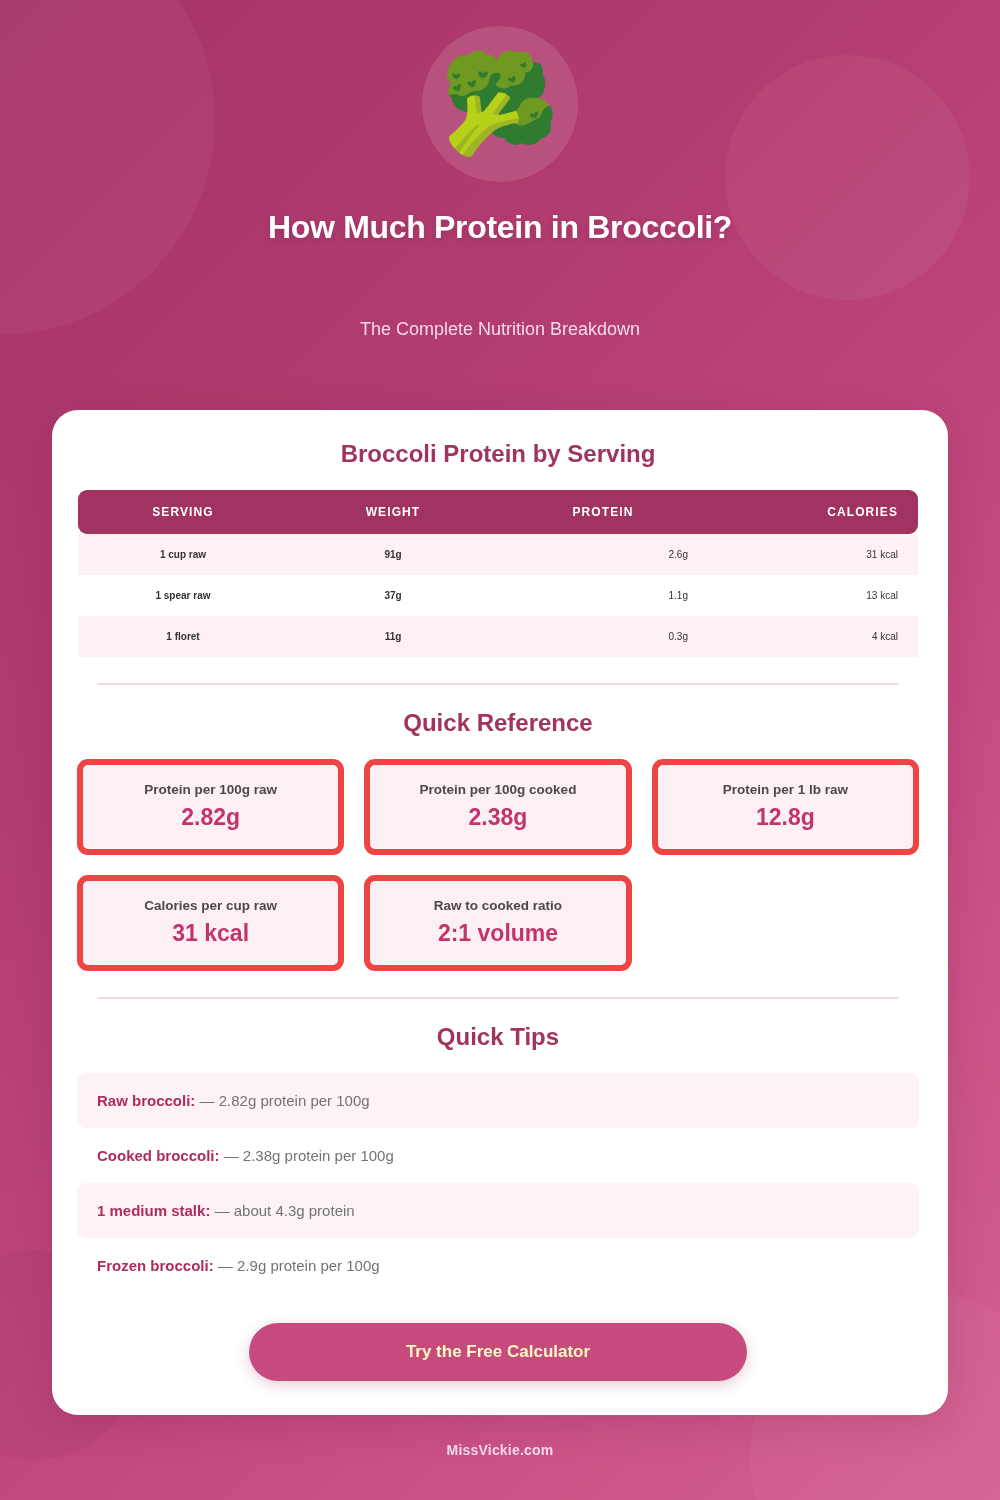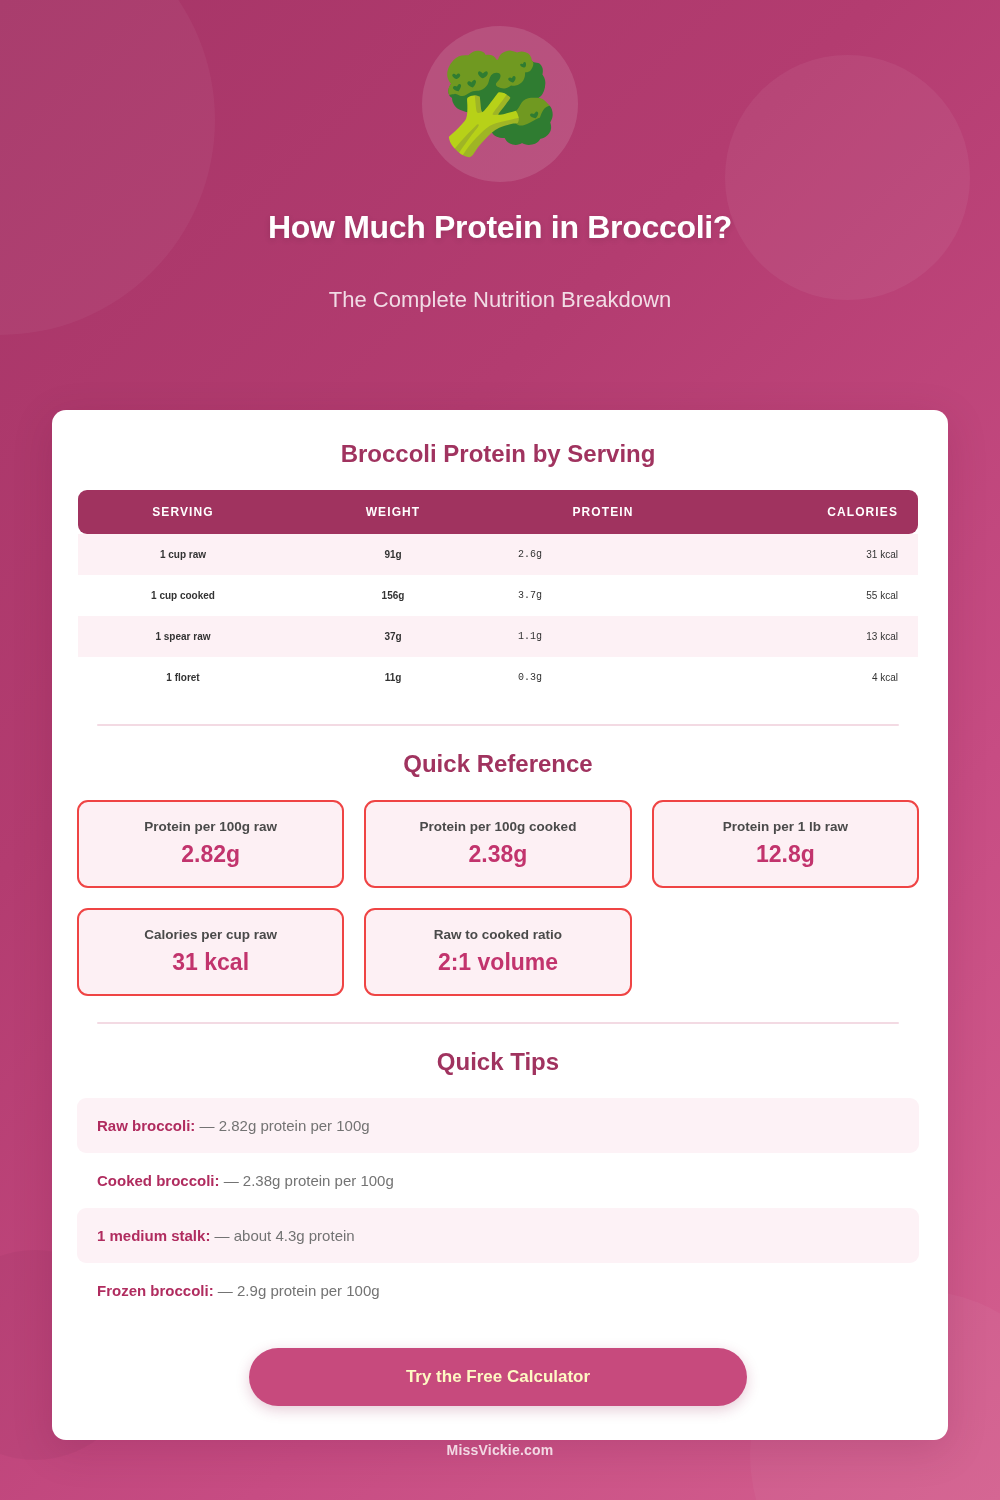--- a/index.html
+++ b/index.html
@@ -72,34 +72,34 @@
   .hero-title {
     margin-top: 26px;
     color: #ffffff;
     font-size: 32px;
     font-weight: bold;
     line-height: 1.22;
     letter-spacing: -0.3px;
     text-shadow: 0 2px 6px rgba(0,0,0,0.12);
   }
   .hero-sub {
-    margin-top: 40px;
+    margin-top: 72px;
     color: rgba(255,255,255,0.82);
-    font-size: 22px;
+    font-size: 18px;
     font-weight: normal;
   }
 
   
   .card {
     position: absolute;
     left: 52px;
     top: 410px;
     width: 896px;
     background: #ffffff;
-    border-radius: 14px;
+    border-radius: 26px;
     box-shadow: 0 10px 40px rgba(80,10,45,0.15);
     padding: 30px 28px 34px 24px;
   }
 
   .section-title {
     text-align: center;
     color: #a0335f;
     font-size: 24px;
     font-weight: bold;
     margin-bottom: 22px;
@@ -137,21 +137,21 @@
   table.nutrition tbody td {
     font-size: 10px;
     padding: 15px 20px;
     color: #333333;
   }
   table.nutrition tbody tr:nth-child(odd) { background: #fdf1f5; }
   table.nutrition tbody tr:nth-child(even) { background: #ffffff; }
 
   td.serving  { text-align: center; font-weight: bold; color: #222222; }
   td.weight   { text-align: center; font-weight: bold; color: #c2346d; }
-  td.protein  { text-align: left; color: #3d3d3d; font-family: Liberation Mono, monospace; }
+  td.protein  { text-align: right; color: #3d3d3d; }
   td.calories { text-align: right;  color: #3d3d3d; }
 
   
   .divider {
     height: 2px;
     background: #f3dae3;
     width: 802px;
     margin: 26px auto 24px auto;
     border-radius: 2px;
   }
@@ -159,21 +159,21 @@
   
   .qr-grid {
     width: 842px;
     margin: 0 auto;
     display: grid;
     grid-template-columns: repeat(3, 1fr);
     gap: 20px 20px;
   }
   .qr-card {
     background: #fdf0f4;
-    border: 2px solid #ef4444;
+    border: 6px solid #ef4444;
     border-radius: 11px;
     padding: 17px 10px 18px 10px;
     text-align: center;
   }
   .qr-label {
     font-size: 13.5px;
     font-weight: bold;
     color: #4a4a4a;
     margin-bottom: 7px;
   }
@@ -266,26 +266,20 @@
         </tr>
       </thead>
       <tbody>
         <tr>
           <td class="serving">1 cup raw</td>
           <td class="weight">91g</td>
           <td class="protein">2.6g</td>
           <td class="calories">31 kcal</td>
         </tr>
         <tr>
-          <td class="serving">1 cup cooked</td>
-          <td class="weight">156g</td>
-          <td class="protein">3.7g</td>
-          <td class="calories">55 kcal</td>
-        </tr>
-        <tr>
           <td class="serving">1 spear raw</td>
           <td class="weight">37g</td>
           <td class="protein">1.1g</td>
           <td class="calories">13 kcal</td>
         </tr>
         <tr>
           <td class="serving">1 floret</td>
           <td class="weight">11g</td>
           <td class="protein">0.3g</td>
           <td class="calories">4 kcal</td>

